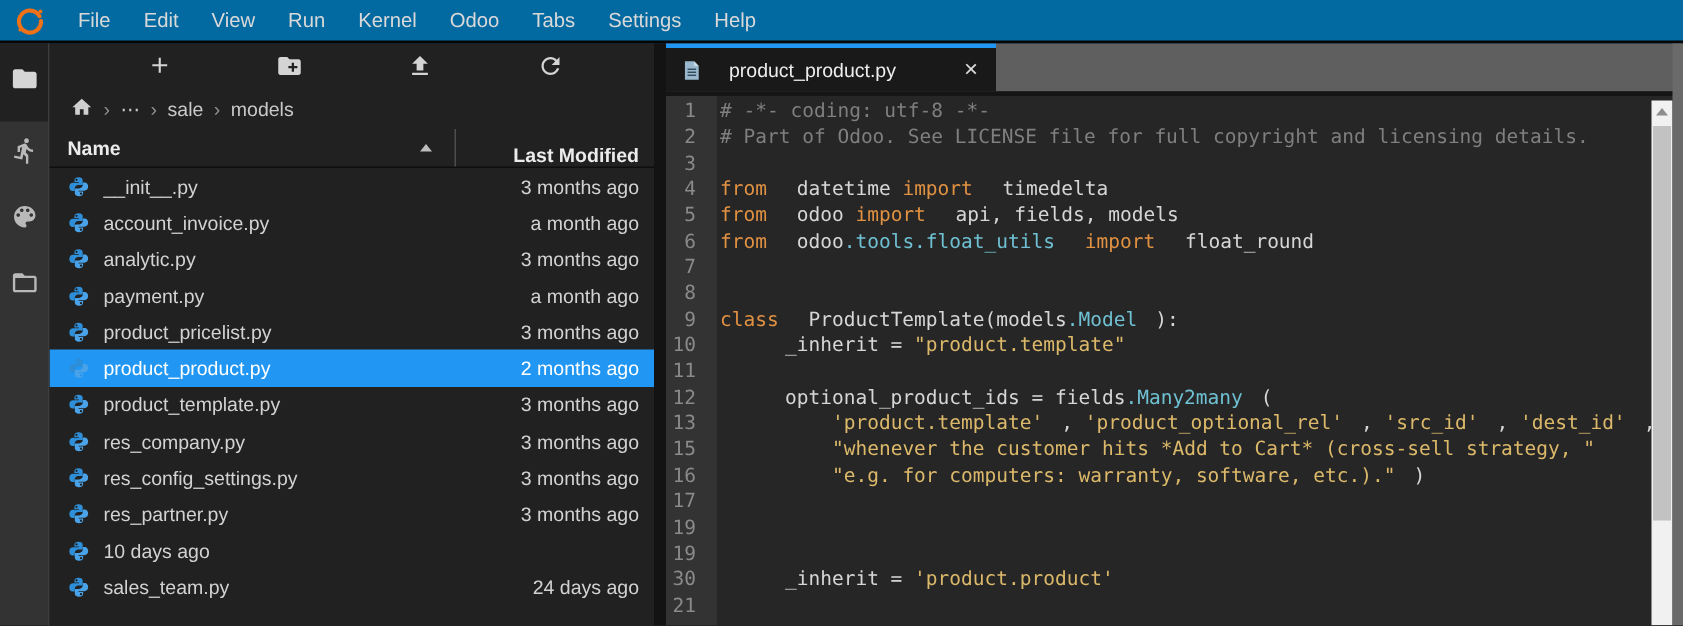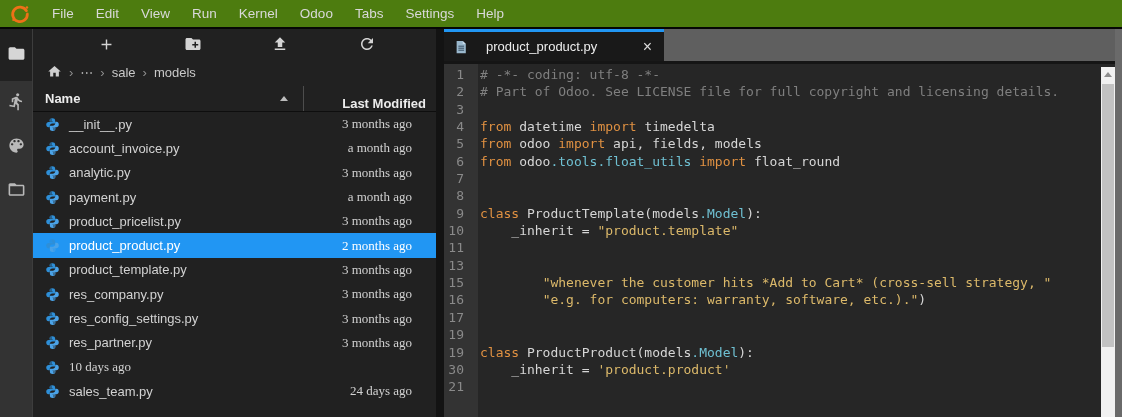--- a/index.html
+++ b/index.html
@@ -3,21 +3,21 @@
 <meta charset="utf-8">
 <style>
   * { box-sizing: border-box; }
   html,body { margin:0; padding:0; }
   body {
     width:1122px; height:417px; overflow:hidden;
     background:#212121; font-family:"Liberation Sans", sans-serif;
     -webkit-font-smoothing:antialiased;
   }
   
-  .menubar { height:29px; background:#4d7c0f; display:flex; align-items:center;
+  .menubar { height:29px; background:#0369a1; display:flex; align-items:center;
              border-bottom:2px solid #060606; }
   .logo { width:24px; height:24px; margin:0 9px 0 8px; display:flex; align-items:center; justify-content:center; }
   .menu-item { color:#d9d9d9; font-size:13.5px; padding:0 11px; line-height:27px; cursor:default; }
   
   .content { display:flex; height:388px; position:relative; }
   
   .sidebar { width:33px; background:#333333; border-right:1px solid #3d3d3d; }
   .side-tab { height:44px; display:flex; align-items:center; justify-content:center; }
   .side-tab.active { height:52px; background:#212121; }
   .side-tab svg { fill:#b9b9b9; }
@@ -36,21 +36,21 @@
                font-size:13px; font-weight:bold; color:#ececec; }
   .h-name { width:270px; display:flex; align-items:center; justify-content:space-between; padding-left:12px; }
   .sort-arrow { width:0; height:0; border-left:4px solid transparent; border-right:4px solid transparent;
                 border-bottom:5px solid #bdbdbd; margin-right:15px; }
   .h-mod { flex:1; display:flex; align-items:flex-end; justify-content:flex-end; padding-right:10px;
            border-left:1px solid #4d4d4d; }
   .fb-list { flex:1; overflow:hidden; }
   .fb-row { height:24.3px; display:flex; align-items:center; padding-left:12px; font-size:13px; color:#d2d2d2; }
   .f-icon { width:16px; height:16px; margin-right:8px; display:flex; align-items:center; }
   .f-name { flex:1; }
-  .f-mod { padding-right:24px;font-family:Liberation Serif, serif; }
+  .f-mod { padding-right:10px; }
   .fb-row.selected { background:var(--accent,#2196f3); color:#ffffff; }
   
   .splitter { width:8px; background:#131313; cursor:col-resize; }
   
   .editor { flex:1; display:flex; flex-direction:column; position:relative; min-width:0; }
   .tabbar { height:32px; background:#5f5f5f; display:flex; }
   .tab { width:220px; background:#191919; border-top:3px solid var(--accent,#2196f3);
          display:flex; align-items:center; gap:8px; padding:0 6px 0 10px; }
   .tab-title { flex:1; font-size:13px; color:#ededed; }
   .tab-close { color:#dcdcdc; font-size:16px; line-height:1; padding:1px 6px; }
@@ -58,21 +58,21 @@
   .gutter-bg { position:absolute; left:0; top:0; bottom:0; width:34px; background:#333333; }
   .code { position:absolute; left:0; top:2px; right:21px; bottom:0;
           font-family:"DejaVu Sans Mono", monospace; font-size:13px; line-height:17.35px; }
   .cl { display:flex; }
   .ln { width:27px; padding-right:7px; text-align:right; color:#8a8a8a; flex-shrink:0; }
   .ct { padding-left:9px; white-space:pre; }
   .tok-k { color:var(--kw,#e09142); }
   .tok-s { color:var(--str,#dcb96a); }
   .tok-p { color:var(--prop,#6fc0d2); }
   .tok-c { color:var(--comment,#7f7f7f); }
-  .tok-t { color:var(--plain,#d6d6d6); }
+  .tok-t { color:var(--plain,#d6d6d6);margin-left:12px; }
   
   .vscroll { position:absolute; top:3px; right:7px; bottom:0; width:14px; background:#f1f1f1; }
   .vs-up { height:15px; display:flex; align-items:center; justify-content:center; }
   .vs-up::after { content:""; width:0; height:0; border-left:4px solid transparent;
                   border-right:4px solid transparent; border-bottom:5px solid #8d8d8d; }
   .vthumb { position:absolute; left:1px; right:1px; top:17px; height:263px; background:#c2c2c2; }
   .right-strip { position:absolute; top:0; right:0; bottom:0; width:7px; background:#6a6a6a; }
 </style>
 </head>
 <body>
@@ -337,41 +337,45 @@
           </div>
           <div class="cl">
             <span class="ln">10</span>
             <span class="ct"><span class="tok-t">    _inherit = </span><span class="tok-s">"product.template"</span></span>
           </div>
           <div class="cl">
             <span class="ln">11</span>
             <span class="ct"></span>
           </div>
           <div class="cl">
+            <span class="ln">12</span>
+            <span class="ct"><span class="tok-t">    optional_product_ids = fields</span><span class="tok-p">.Many2many</span><span class="tok-t">(</span></span>
+          </div>
+          <div class="cl">
             <span class="ln">13</span>
+            <span class="ct"><span class="tok-t">        </span><span class="tok-s">'product.template'</span><span class="tok-t">, </span><span class="tok-s">'product_optional_rel'</span><span class="tok-t">, </span><span class="tok-s">'src_id'</span><span class="tok-t">, </span><span class="tok-s">'dest_id'</span><span class="tok-t">,</span></span>
           </div>
           <div class="cl">
             <span class="ln">15</span>
             <span class="ct"><span class="tok-t">        </span><span class="tok-s">"whenever the customer hits *Add to Cart* (cross-sell strategy, "</span></span>
           </div>
           <div class="cl">
             <span class="ln">16</span>
             <span class="ct"><span class="tok-t">        </span><span class="tok-s">"e.g. for computers: warranty, software, etc.)."</span><span class="tok-t">)</span></span>
           </div>
           <div class="cl">
             <span class="ln">17</span>
             <span class="ct"></span>
           </div>
           <div class="cl">
             <span class="ln">19</span>
             <span class="ct"></span>
           </div>
           <div class="cl">
             <span class="ln">19</span>
-            <span class="ct"><span class="tok-k">class</span><span class="tok-t"> ProductProduct(models</span><span class="tok-p">.Model</span><span class="tok-t">):</span></span>
           </div>
           <div class="cl">
             <span class="ln">30</span>
             <span class="ct"><span class="tok-t">    _inherit = </span><span class="tok-s">'product.product'</span></span>
           </div>
           <div class="cl">
             <span class="ln">21</span>
             <span class="ct"></span>
           </div>
         </div>

